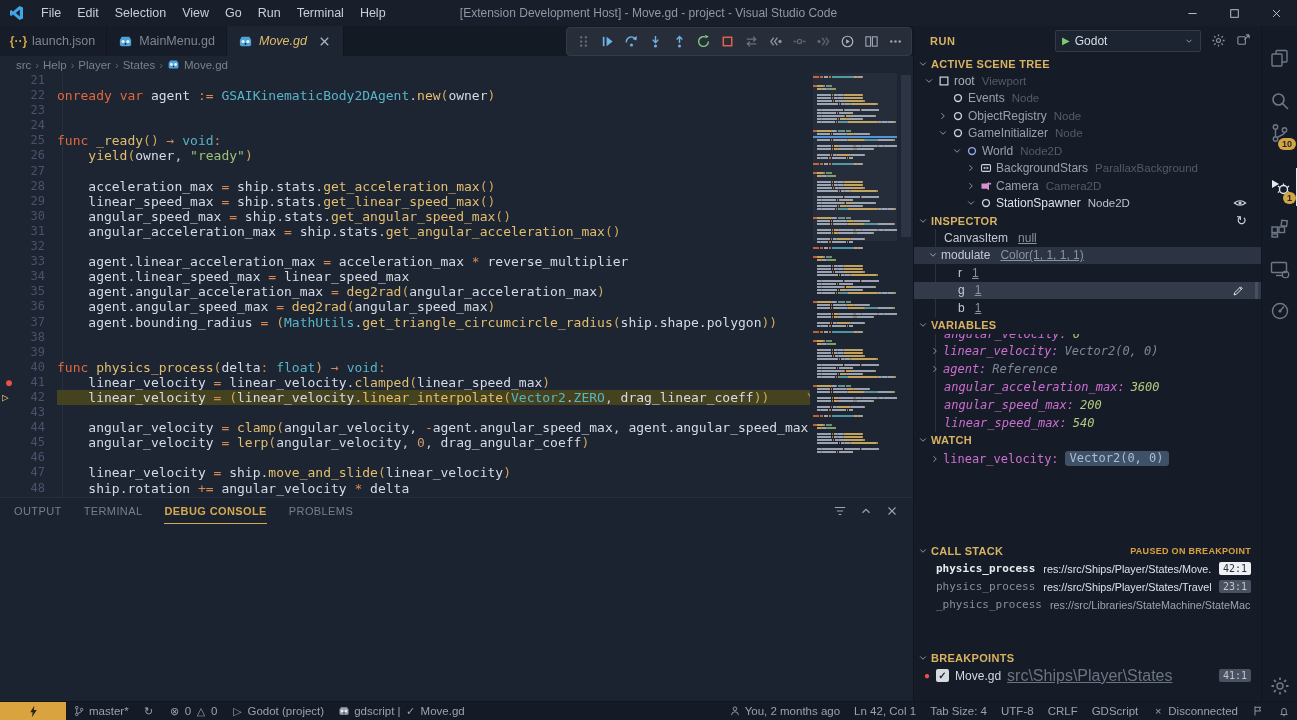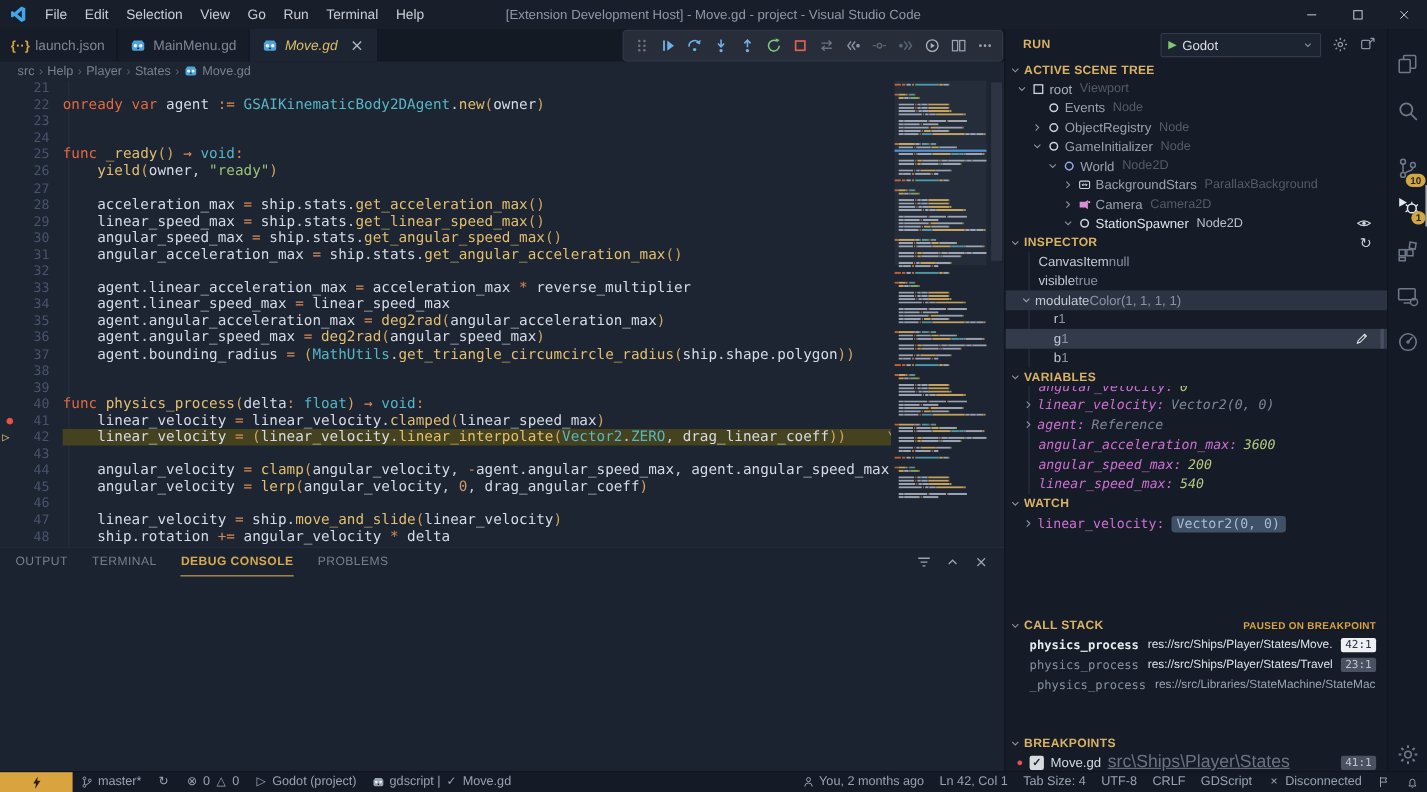--- a/index.html
+++ b/index.html
@@ -100,21 +100,21 @@
   .tree-chev{width:10px;height:10px;color:#8a93a2;flex:none;}
   .tree-icn{width:12px;height:12px;color:#cdd2db;}
   .tree-name{color:#99a1ad;font-size:12px;}
   .tree-type{color:#545b66;font-size:11.5px;margin-left:3px;}
   .tree-row.bright .tree-name{color:#dde2ea;}
   .tree-row.bright .tree-type{color:#b9c0cc;}
   .row-eye{position:absolute;right:14px;width:14px;height:14px;color:#cfd4da;}
 
   .ins-row{height:17.5px;display:flex;align-items:center;position:relative;}
   .ins-key{color:#c3c9d4;font-size:12px;}
-  .ins-val{color:#8a93a2;font-size:12px;margin-left:0;}
+  .ins-val{color:#8a93a2;font-size:12px;margin-left:10px;text-decoration:underline;}
   .ins-row.selected{background:#2c3443;}
   .ins-row.hovered{background:#333b4b;}
   .ins-chev{width:10px;height:10px;color:#9aa3b2;margin-right:3px;}
   .ins-pencil{position:absolute;right:16px;width:13px;height:13px;color:#e4e8ee;}
   .ins-scroll{position:absolute;right:3px;top:0;width:3px;height:100%;background:#475062;}
 
   .dbg-row{height:18px;display:flex;align-items:center;font-family:"DejaVu Sans Mono",monospace;
            font-size:12px;position:relative;}
   .dbg-chev{width:10px;height:10px;color:#8a93a2;margin-right:3px;flex:none;}
   .var-name{color:#cd6fd2;}
@@ -751,24 +751,20 @@
           <span class="icn" style="position: absolute; right: 14px; color: rgb(207, 212, 218); font-size: 13px;">
             <b class="ticn">↻</b>
           </span>
         </div>
         <div style="position: relative; text-align: right;">
           <div class="guide"></div>
           <div class="ins-row" style="padding-left: 30px;">
             <span class="ins-key">CanvasItem</span>
             <span class="ins-val">null</span>
           </div>
-          <div class="ins-row" style="padding-left: 30px;">
-            <span class="ins-key">visible</span>
-            <span class="ins-val">true</span>
-          </div>
           <div class="ins-row selected" style="padding-left: 14px;">
             <span class="icn ins-chev">
               <svg viewBox="0 0 16 16">
                 <path d="M3.5 5.5 L8 10 L12.5 5.5" stroke="currentColor" stroke-width="1.6" fill="none"></path>
               </svg>
             </span>
             <span class="ins-key">modulate</span>
             <span class="ins-val">Color(1, 1, 1, 1)</span>
           </div>
           <div class="ins-row" style="padding-left: 44px;">
@@ -909,21 +905,21 @@
         </span>
       </div>
       <div class="ab-item" style="top: 56px;">
         <span class="icn">
           <svg viewBox="0 0 22 22">
             <circle cx="9.5" cy="9.5" r="5.5" stroke="currentColor" stroke-width="1.6" fill="none"></circle>
             <path d="M13.5 13.5 L19 19" stroke="currentColor" stroke-width="1.6"></path>
           </svg>
         </span>
       </div>
-      <div class="ab-item" style="top: 108px; text-align: center;">
+      <div class="ab-item" style="top: 88px; text-align: center;">
         <span class="icn">
           <svg viewBox="0 0 22 22">
             <circle cx="6.5" cy="5" r="2.2" stroke="currentColor" stroke-width="1.4" fill="none"></circle>
             <circle cx="6.5" cy="17" r="2.2" stroke="currentColor" stroke-width="1.4" fill="none"></circle>
             <circle cx="15.5" cy="8" r="2.2" stroke="currentColor" stroke-width="1.4" fill="none"></circle>
             <path d="M6.5 7.2 V14.8 M15.5 10.2 C15.5 13.5 10 13.5 8.7 15.2" stroke="currentColor" stroke-width="1.4" fill="none"></path>
           </svg>
         </span>
         <span class="ab-badge">10</span>
       </div>

